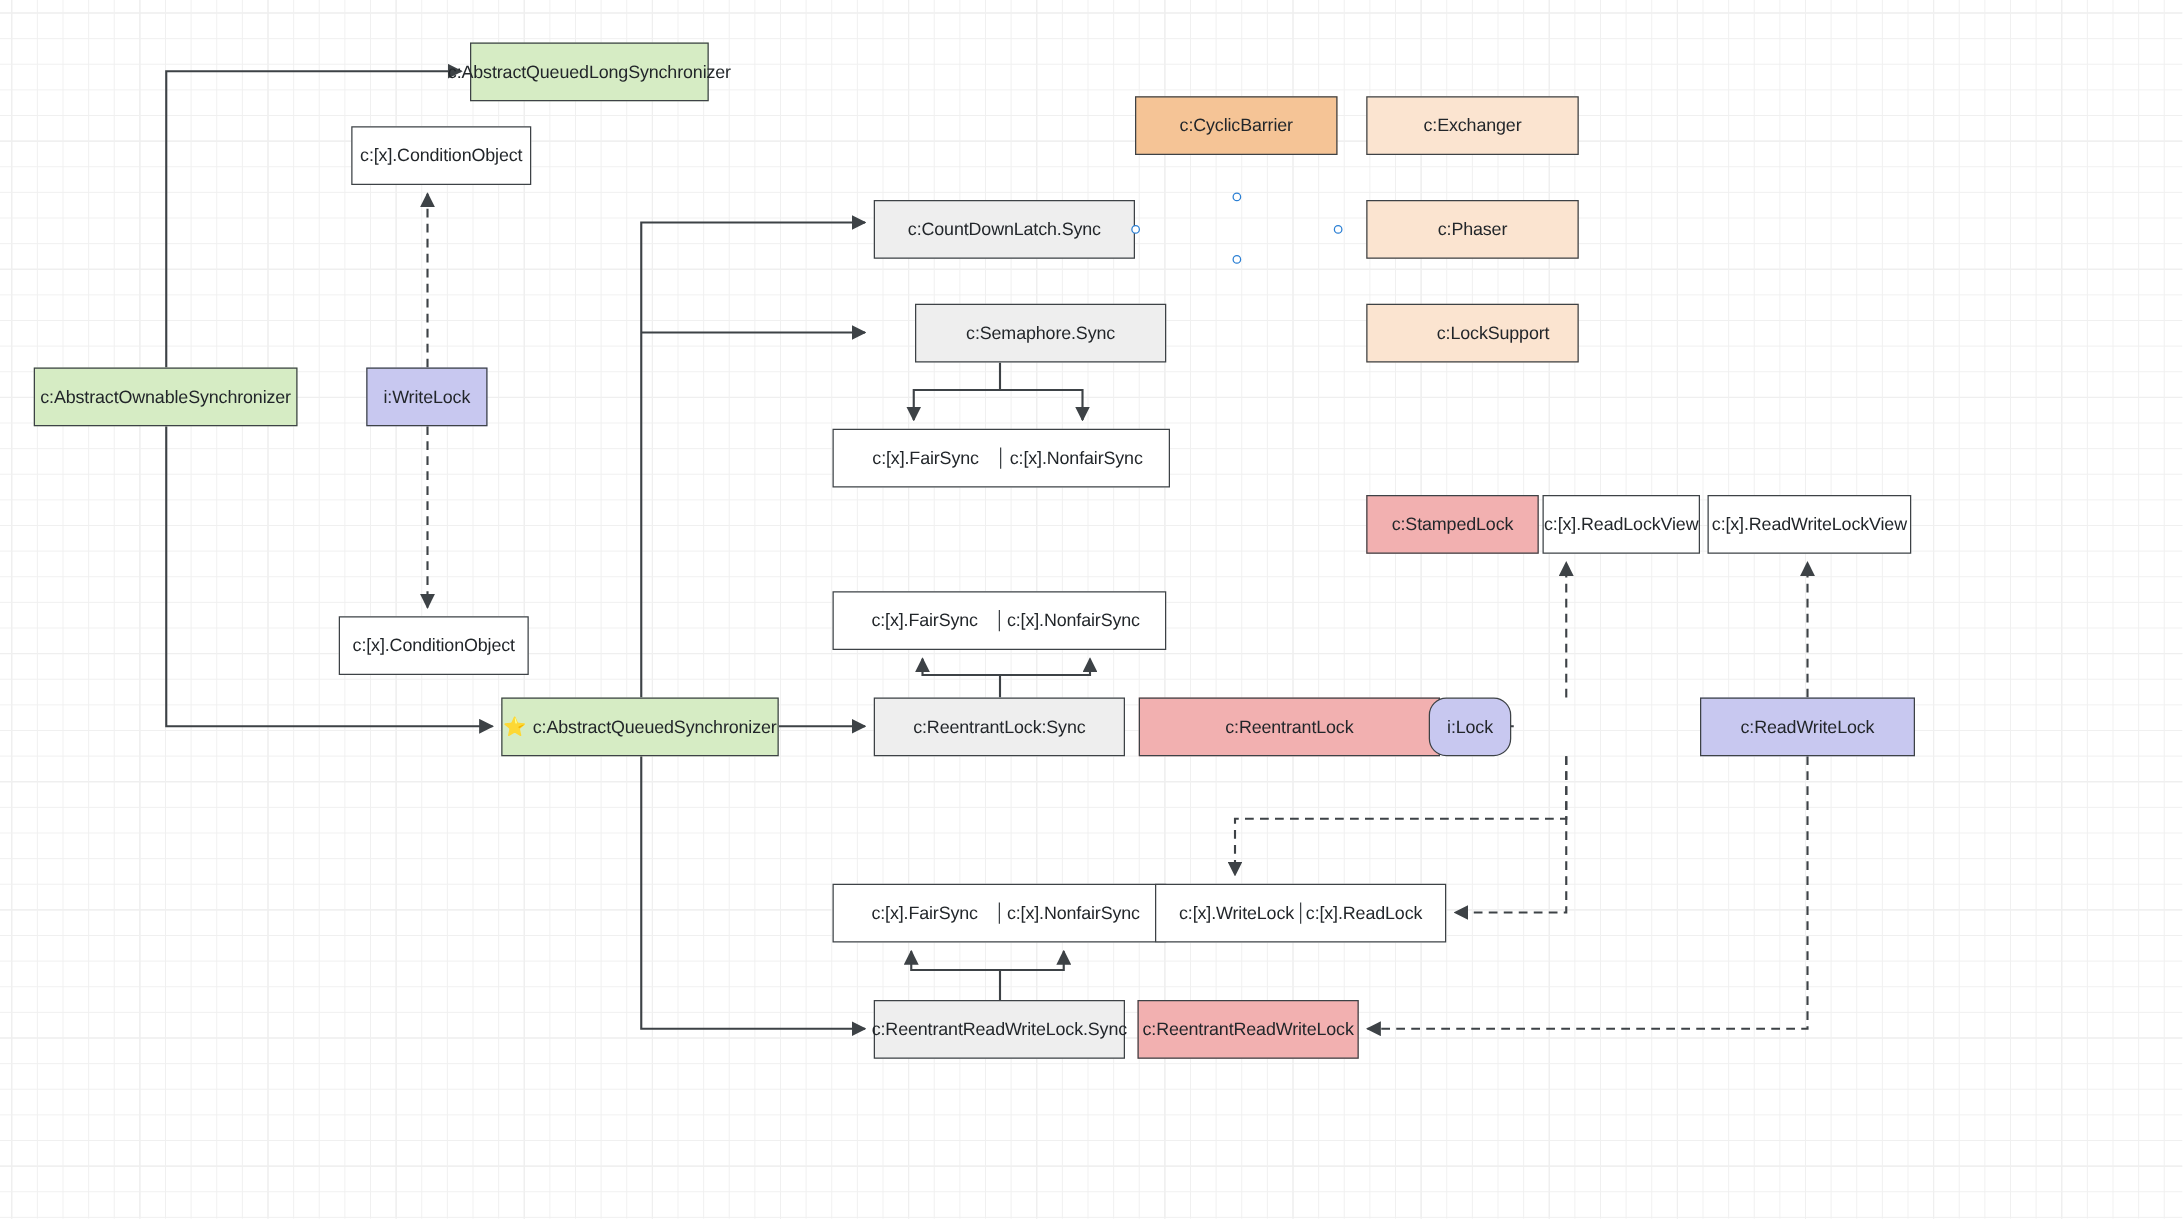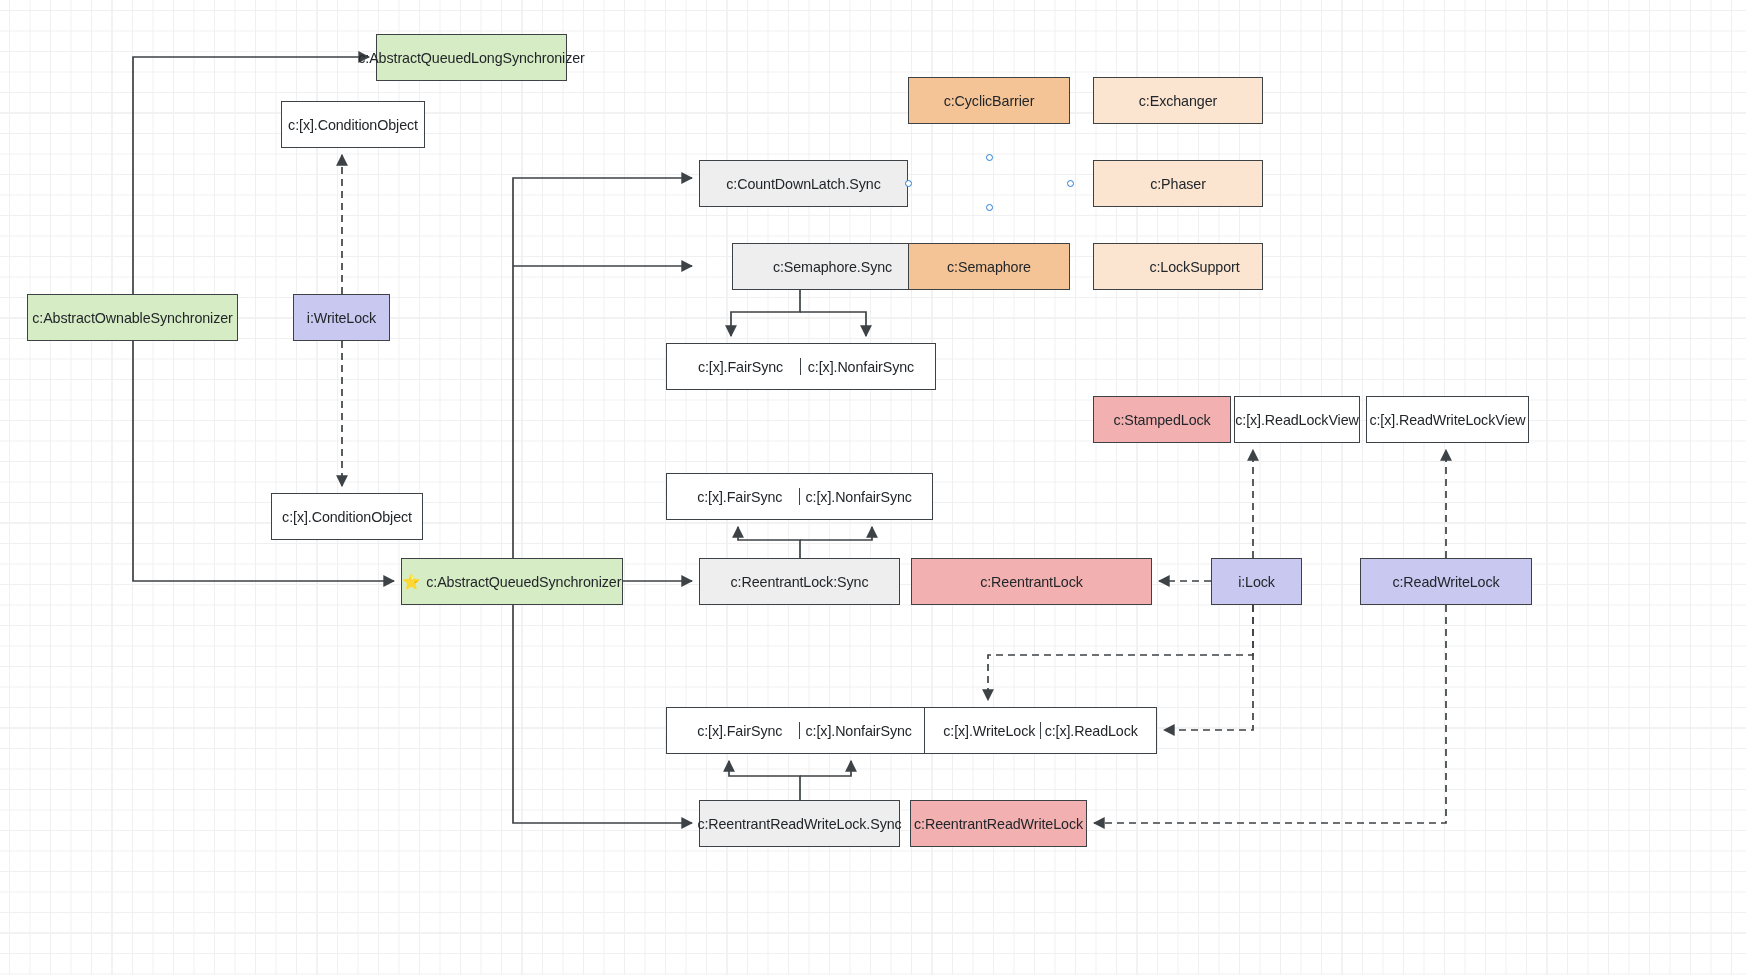--- a/index.html
+++ b/index.html
@@ -146,23 +146,20 @@
   <div class="handle" style="left:1066.5px;top:179.5px;"></div>
 
   <div class="node" style="left:1093px;top:160px;width:170px;height:47px;background:#fbe4d0;">
     <span>c:Phaser</span>
   </div>
 
   <div class="node" style="left:699px;top:243px;width:201px;height:47px;background:#eeeeee;margin-left:33px;">
     <span>c:Semaphore.Sync</span>
   </div>
 
-  <div class="node" style="left:908px;top:243px;width:162px;height:47px;background:#f5c496;">
-    <span>c:Semaphore</span>
-  </div>
 
   <div class="node" style="left:1093px;top:243px;width:170px;height:47px;background:#fbe4d0;padding-left:33px;">
     <span>c:LockSupport</span>
   </div>
 
   <div class="node" style="left:1093px;top:396px;width:138px;height:47px;background:#f2b0b0;">
     <span>c:StampedLock</span>
   </div>
 
   <div class="node" style="left:1234px;top:396px;width:126px;height:47px;background:#ffffff;">
@@ -179,21 +176,21 @@
   </div>
 
   <div class="node" style="left:911px;top:558px;width:241px;height:47px;background:#f2b0b0;">
     <span>c:ReentrantLock</span>
   </div>
 
   <div class="node" style="left:699px;top:558px;width:201px;height:47px;background:#eeeeee;">
     <span>c:ReentrantLock:Sync</span>
   </div>
 
-  <div class="node" style="left:1211px;top:558px;width:91px;height:47px;background:#c8c8f0;">
+  <div class="node" style="left:1143px;top:558px;width:66px;height:47px;background:#c8c8f0;border-radius:14px;">
     <span>i:Lock</span>
   </div>
 
   <div class="node" style="left:1360px;top:558px;width:172px;height:47px;background:#c8c8f0;">
     <span>c:ReadWriteLock</span>
   </div>
 
   <div class="node" style="left:699px;top:800px;width:201px;height:47px;background:#eeeeee;">
     <span>c:ReentrantReadWriteLock.Sync</span>
   </div>

